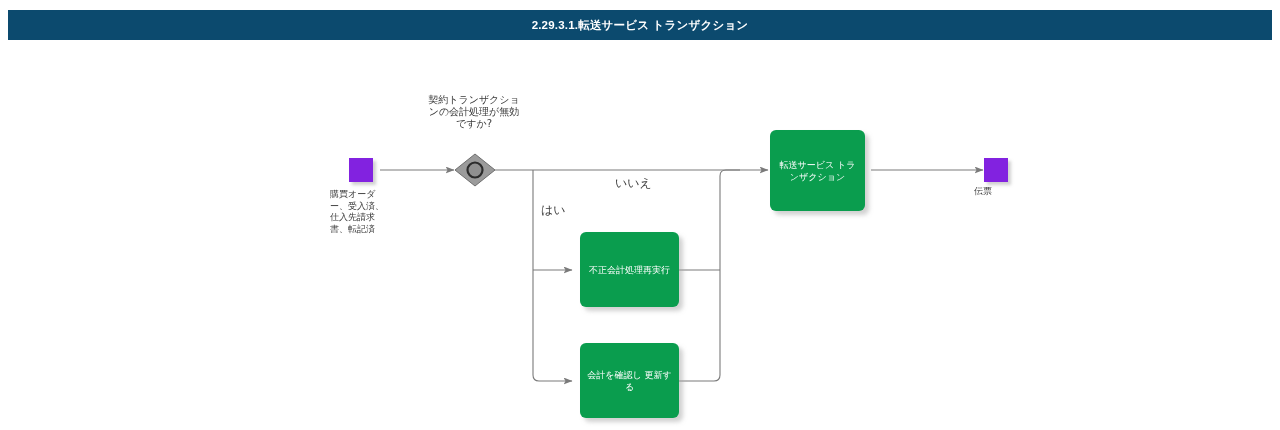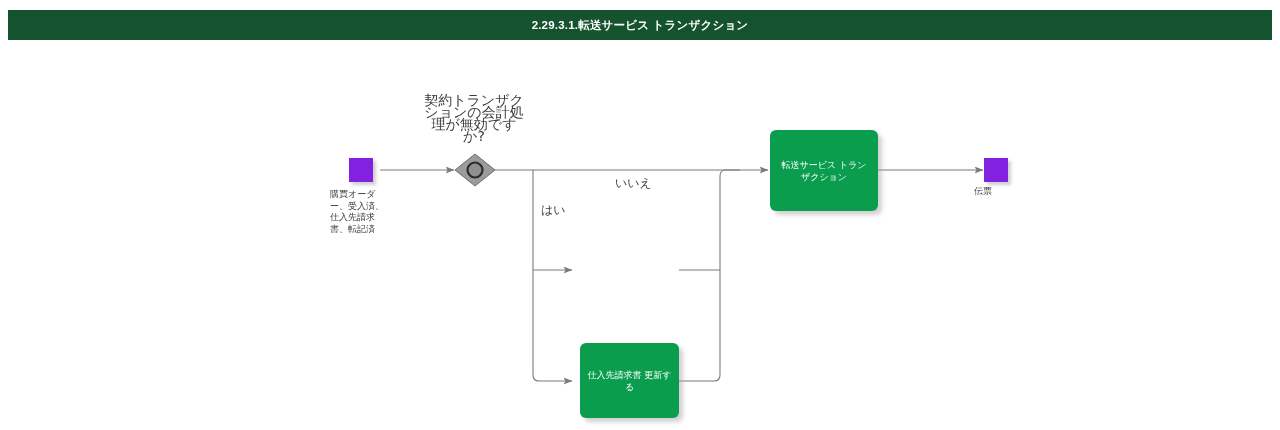--- a/index.html
+++ b/index.html
@@ -15,21 +15,21 @@
     font-family: "Liberation Sans", "DejaVu Sans", sans-serif;
   }
 
   
   #header-bar {
     position: absolute;
     left: 8px;
     top: 10px;
     width: 1264px;
     height: 30px;
-    background: #14532d;
+    background: #0c4a6e;
     display: flex;
     align-items: center;
     justify-content: center;
   }
   #header-title {
     color: #ffffff;
     font-size: 11.5px;
     font-weight: bold;
     letter-spacing: 0.2px;
     white-space: nowrap;
@@ -75,21 +75,21 @@
   }
 
   .decision-wrap {
     width: 42px;
     height: 34px;
   }
   .decision-caption {
     position: absolute;
     text-align: center;
     color: #3a3a3a;
-    font-size: 14px;
+    font-size: 10px;
     line-height: 12px;
     font-family: "DejaVu Sans", "Liberation Sans", sans-serif;
     white-space: pre-line;
   }
 
   .process-box {
     background: #0a9d4e;
     border-radius: 6px;
     box-shadow: 4px 4px 4px rgba(165,165,165,0.5);
     display: flex;
@@ -154,25 +154,28 @@
   <div class="node decision-wrap" style="left:454px; top:153px;">
     <svg width="42" height="34" viewBox="0 0 42 34">
       <polygon points="21,1 41,17 21,33 1,17" fill="#9b9b9b" stroke="#6e6e6e" stroke-width="1"></polygon>
       <circle cx="21" cy="17" r="7.5" fill="#8f8f8f" stroke="#2b2b2b" stroke-width="2.2"></circle>
     </svg>
   </div>
 
   <div class="edge-label" style="left:615px; top:175px;">いいえ</div>
   <div class="edge-label" style="left:541px; top:202px;">はい</div>
 
+  <div class="node process-box" style="left:580px; top:232px; width:99px; height:75px;">
+    <span class="process-label">不正会計処理再実行</span>
+  </div>
 
   <div class="node process-box" style="left:580px; top:343px; width:99px; height:75px;">
-    <span class="process-label">仕入先請求書 更新する</span>
+    <span class="process-label">会計を確認し 更新する</span>
   </div>
 
-  <div class="node process-box" style="left:770px; top:130px; width:108px; height:81px;">
+  <div class="node process-box" style="left:770px; top:130px; width:95px; height:81px;">
     <span class="process-label">転送サービス トランザクション</span>
   </div>
 
   <div class="node terminal-square" style="left:984px; top:158px;"></div>
   <div class="node-caption" style="left:974px; top:186px; width:62px;">伝票</div>
 
 </div>
 
 </body></html>

